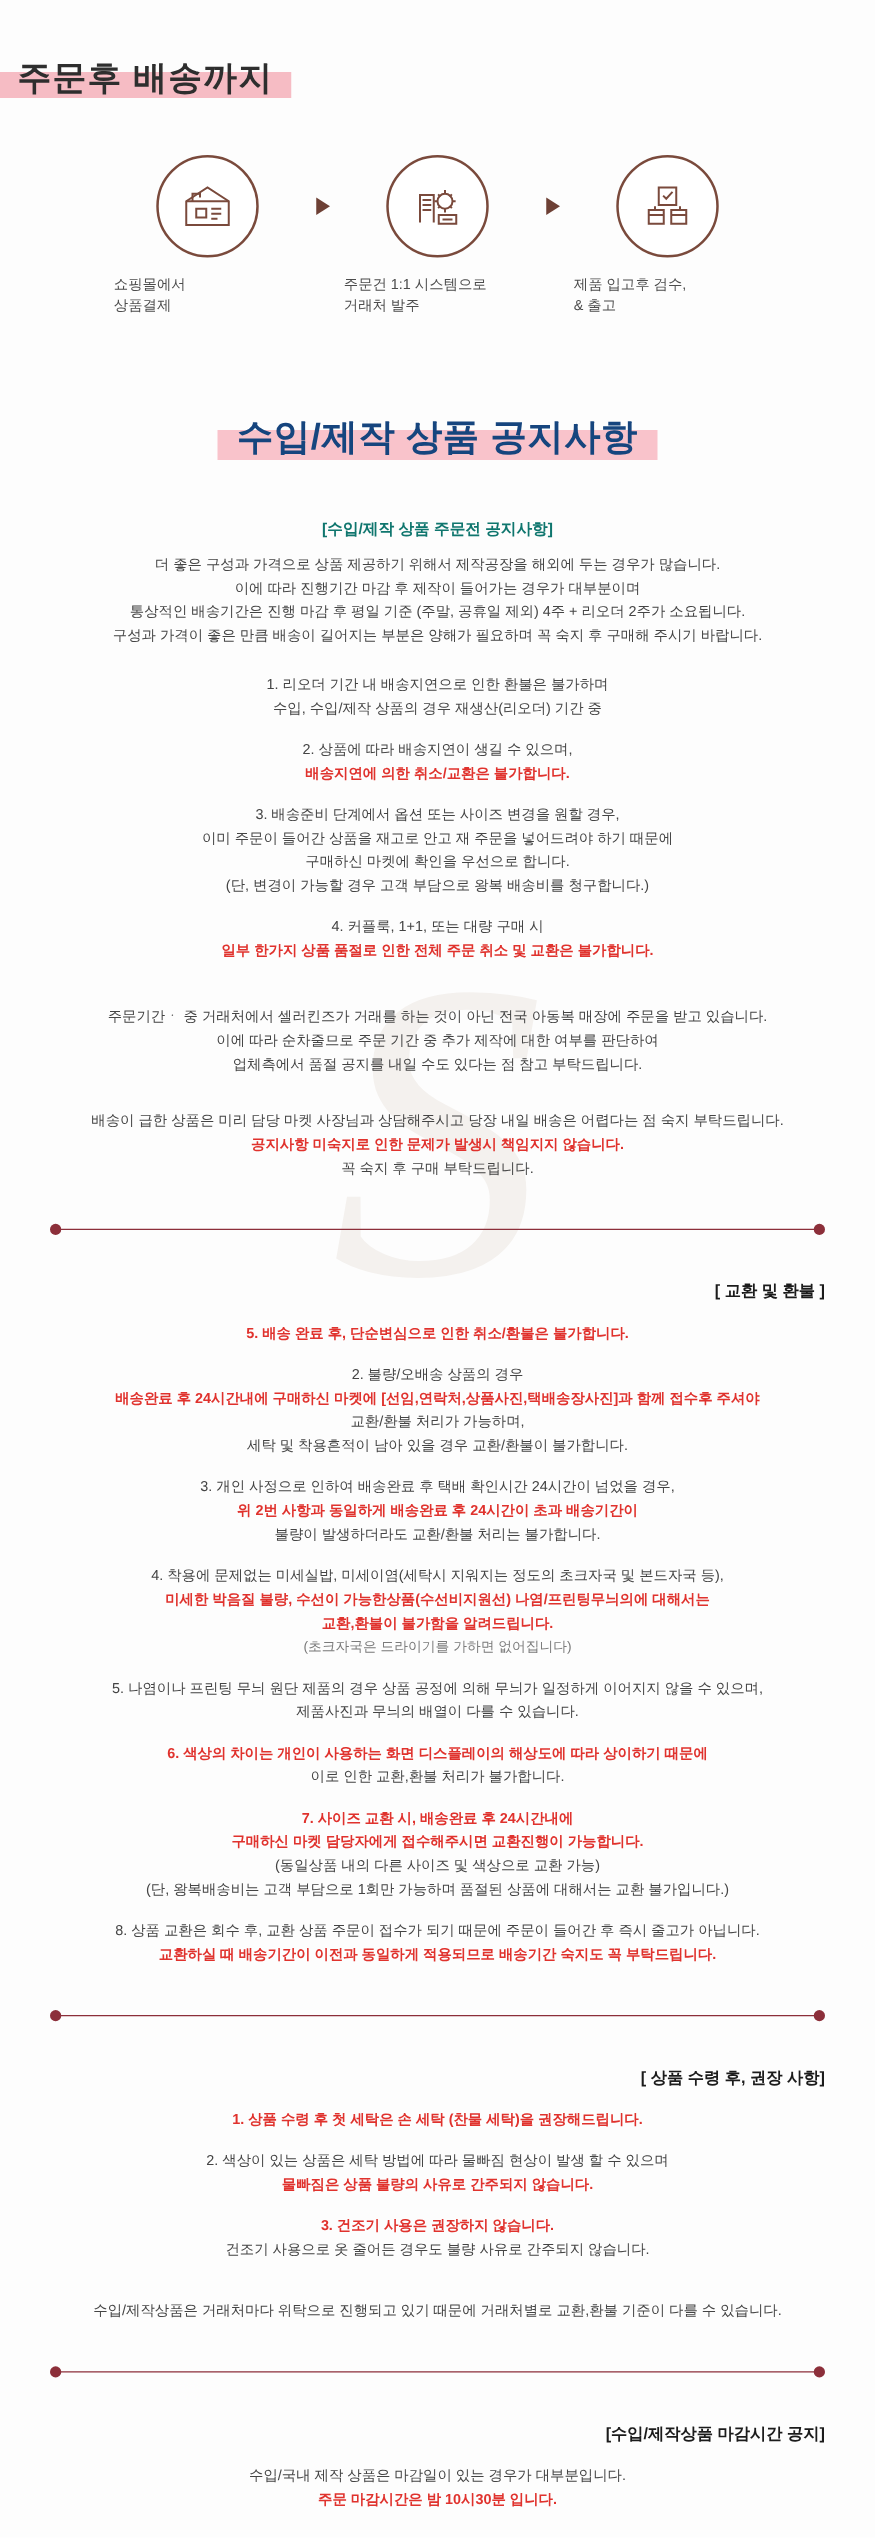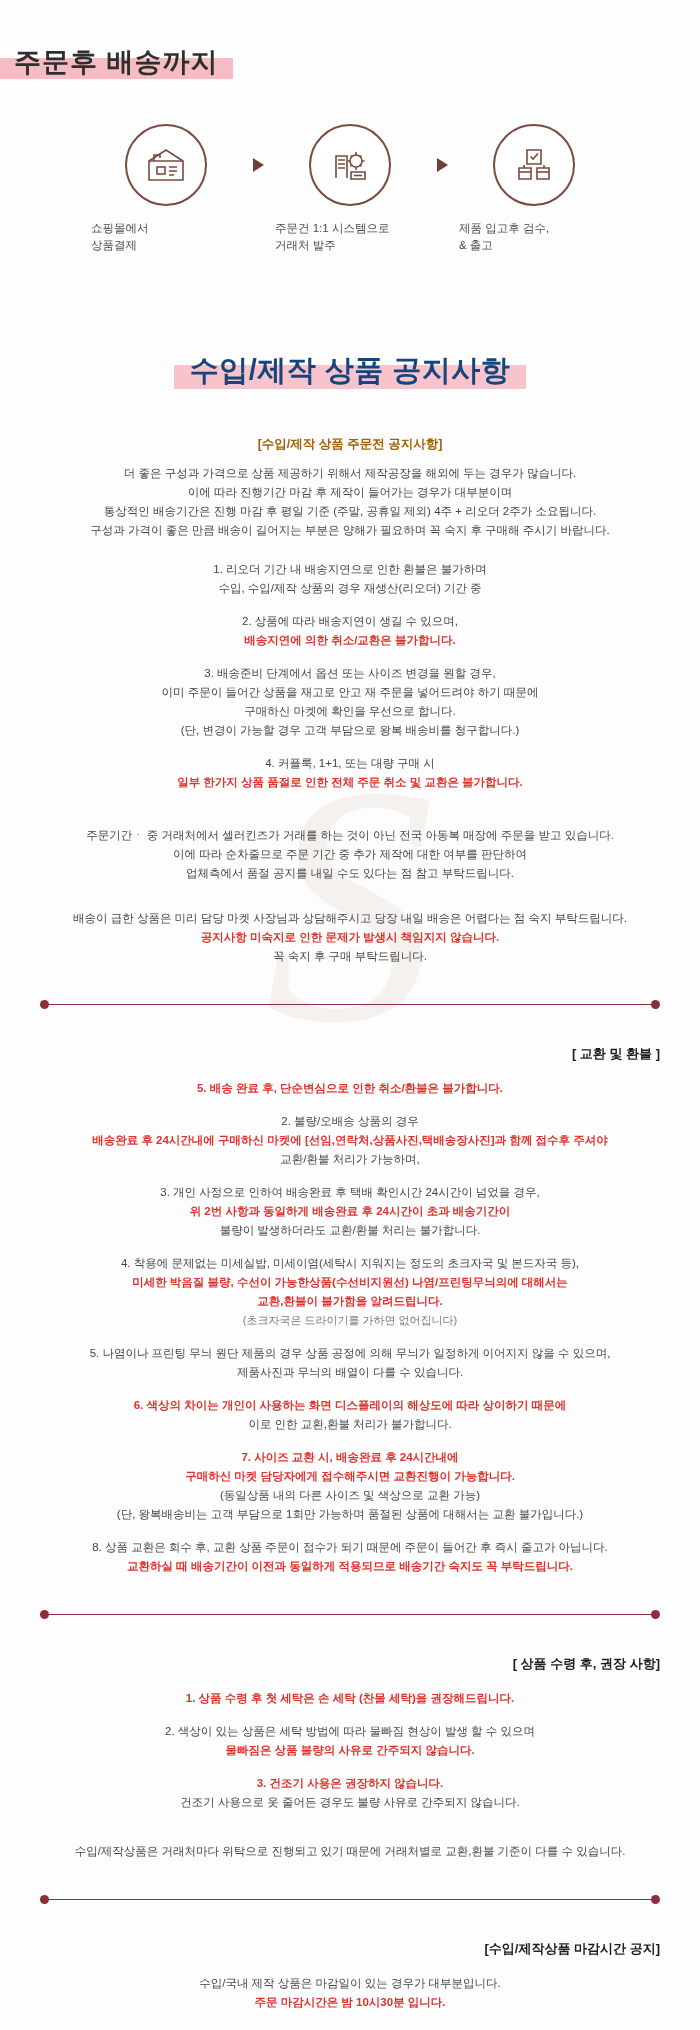--- a/index.html
+++ b/index.html
@@ -91,21 +91,21 @@
     display: block;
     width: 0; height: 0;
     border-left: 11px solid #6d4035;
     border-top: 7px solid transparent;
     border-bottom: 7px solid transparent;
   }
 
   
   .section-heading-wrap {
     text-align: center;
-    margin-top: 95px;
+    margin-top: 74px;
     text-decoration: underline;
   }
   .section-heading {
     display: inline-block;
     font-size: 29px;
     font-weight: bold;
     color: #16457e;
     letter-spacing: 0.5px;
     padding: 2px 16px 0px 16px;
     background: linear-gradient(to bottom, rgba(255,255,255,0) 38%, #f9c3cb 38%, #f9c3cb 95%, rgba(255,255,255,0) 95%);
@@ -115,21 +115,21 @@
   .block {
     text-align: center;
     font-size: 11.5px;
     line-height: 19px;
     color: #444;
     padding: 0 40px;
   }
   .b-title {
     font-weight: bold;
     font-size: 12.5px;
-    color: #a16207;
+    color: #0f766e;
     margin-bottom: 10px;
   }
   .redb { color: #e0322d; font-weight: bold; }
   .gap-16 { height: 16px; }
   .gap-20 { height: 20px; }
   .gap-26 { height: 26px; }
   .gap-44 { height: 44px; }
 
   
   .divider {
@@ -288,20 +288,21 @@
     <div class="block">
       <div class="sub-head">[ 교환 및 환불 ]</div>
       <div id="exchange-items">
           <div class="item">
             <div class="redb">5. 배송 완료 후, 단순변심으로 인한 취소/환불은 불가합니다.</div>
           </div>
           <div class="item">
             <div>2. 불량/오배송 상품의 경우</div>
             <div class="redb">배송완료 후 24시간내에 구매하신 마켓에 [선임,연락처,상품사진,택배송장사진]과 함께 접수후 주셔야</div>
             <div>교환/환불 처리가 가능하며,</div>
+            <div>세탁 및 착용흔적이 남아 있을 경우 교환/환불이 불가합니다.</div>
           </div>
           <div class="item">
             <div>3. 개인 사정으로 인하여 배송완료 후 택배 확인시간 24시간이 넘었을 경우,</div>
             <div class="redb">위 2번 사항과 동일하게 배송완료 후 24시간이 초과 배송기간이</div>
             <div>불량이 발생하더라도 교환/환불 처리는 불가합니다.</div>
           </div>
           <div class="item">
             <div>4. 착용에 문제없는 미세실밥, 미세이염(세탁시 지워지는 정도의 초크자국 및 본드자국 등),</div>
             <div class="redb">미세한 박음질 불량, 수선이 가능한상품(수선비지원선) 나염/프린팅무늬의에 대해서는</div>
             <div class="redb">교환,환불이 불가함을 알려드립니다.</div>

